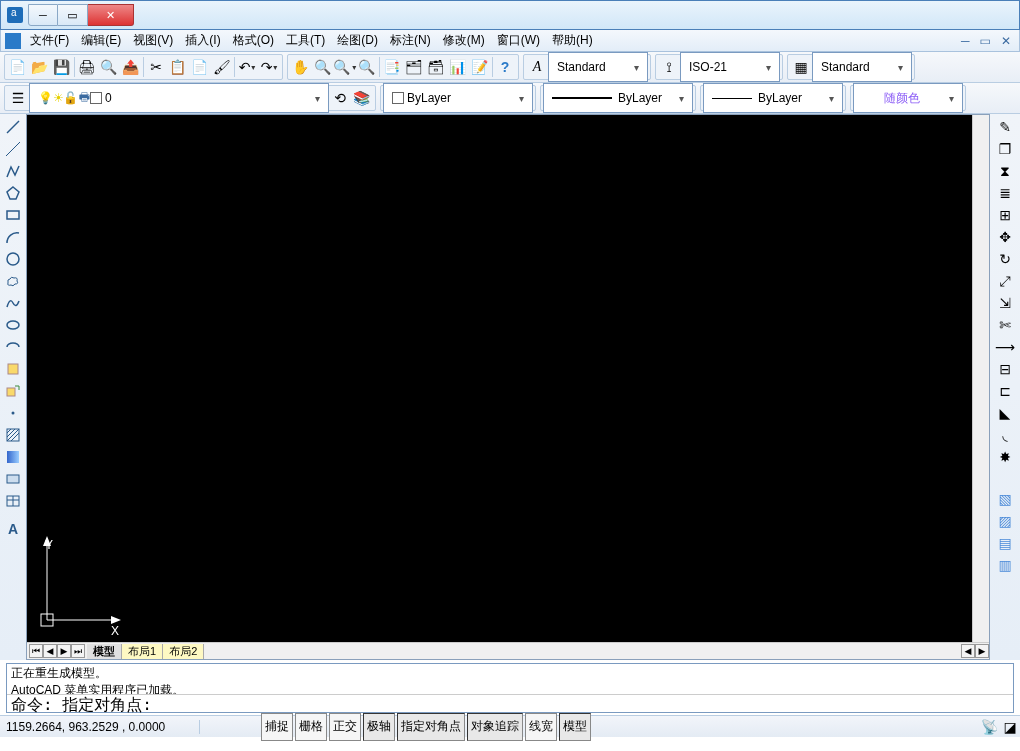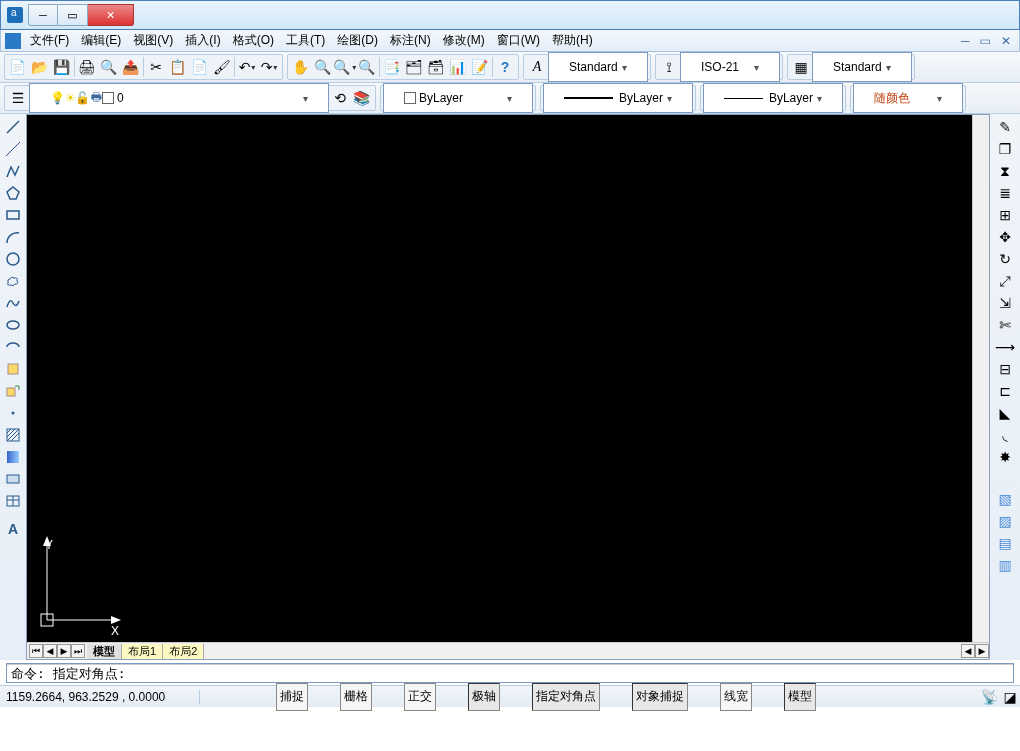--- a/index.html
+++ b/index.html
@@ -19,21 +19,21 @@
 .menubar { height: 22px; background: linear-gradient(#f4f8fc, #e3edf8); border: 1px solid #a9c2dd; border-top: none; display: flex; align-items: center; padding: 0 4px; font-size: 12px; }
 .menu-item { padding: 0 6px; cursor: default; }
 .app-icon-b { width: 16px; height: 16px; background: #2a7ac8; margin-right: 3px; display:inline-block; position:relative;}
 .mdi-ctrl { margin-left: auto; display:flex; gap: 10px; padding-right: 4px;}
 
 
 .toolbar-row { display: flex; background: linear-gradient(#f6f8fb,#e8eef6); border-bottom: 1px solid #b9cde2; padding: 2px 4px; align-items:center; }
 .toolbar-group { display:flex; align-items:center; border:1px solid #b9cde2; background:#eef3f9; border-radius:2px; padding:1px 2px; margin-right:4px; height:26px;}
 .tb-btn { width:22px; height:22px; display:flex; align-items:center; justify-content:center; font-size:14px; cursor:default; }
 .tb-sep{ width:1px; height:20px; background:#b9cde2; margin: 0 1px;}
-.combo { height:30px; border:1px solid #7a9ac0; background:#fff; display:flex; align-items:center; padding:0 20px; font-size:12px; }
+.combo { height:30px; border:1px solid #7a9ac0; background:#fff; display:flex; align-items:center; padding:0 8px; font-size:12px; }
 .combo-arrow{ margin-left:auto; font-size:10px; color:#555; padding-left:4px;}
 .drop-arrow{ font-size:8px; margin-left:1px; color:#333;}
 
 
 .main-area { display:flex; height:546px; background: linear-gradient(#f0f4f9,#e6eef7); }
 .vtoolbar { width:26px; display:flex; flex-direction:column; padding:2px 1px; gap:0; }
 .vtoolbar .tb-btn{ width:22px; height:22px; margin:0 auto; }
 
 .canvas-wrap{ flex:1; display:flex; flex-direction:column; border:1px solid #8aa0ba; background:#fff;}
 .canvas{ flex:1; background:#000; position:relative; overflow:hidden;}
@@ -47,26 +47,26 @@
 .ucs-y{ position:absolute; bottom:10px; left:34px; color:#fff; font-size:12px; }
 .ucs-x{ position:absolute; bottom:-3px; left:84px; color:#fff; font-size:12px; }
 
 
 .right-col{ width:30px; display:flex; flex-direction:column; padding:2px 1px;}
 .right-col .tb-btn{width:22px;height:22px;margin:0 auto;}
 
 
 .cmd-area{ border:1px solid #7a9ac0; margin:3px 6px 2px 6px; background:#fff;}
 .cmd-history{ height:30px; padding:1px 4px; font-size:12px; overflow:hidden; white-space:pre; font-family:SimSun,monospace;}
-.cmd-line{ height:18px; border-top:1px solid #ccc; padding:0 4px; font-size:13px; font-family:SimSun,monospace;}
+.cmd-line{ height:18px; border-top:1px solid #ccc; padding:0 4px; font-size:16px; font-family:SimSun,monospace;}
 
 
 .statusbar{ height:22px; background: linear-gradient(#f2f5fa,#e4ebf4); border-top:1px solid #b9cde2; display:flex; align-items:center; font-size:12px; }
 .status-coord{ padding:0 6px; border-right:1px solid #b9cde2; min-width:200px;}
-.status-toggle{ border:1px solid #888; padding:0 3px; margin:0 16px; height:28px; display:flex; align-items:center; background:#f6f6f6; font-size:12px;}
+.status-toggle{ border:1px solid #888; padding:0 3px; margin:0 1px; height:28px; display:flex; align-items:center; background:#f6f6f6; font-size:12px;}
 .status-toggle.active{ border-style:inset; background:#e8e8e8;}
 
 
 .sw{ width:12px; height:12px; border:1px solid #666; display:inline-block; margin-right:3px; flex-shrink:0;}
 
 .line-swatch{ width:60px; height:0; border-top:2px solid #000; display:inline-block; margin-right:6px;}
 
 svg{display:block;}
 .hscroll-arrows{display:flex;align-items:center;padding:0 2px;}
 .hscroll-arrows span{border:1px solid #999;width:14px;height:14px;display:flex;align-items:center;justify-content:center;font-size:9px;background:#f4f4f4;}
@@ -191,21 +191,21 @@
   </div>
   <div class="toolbar-group">
     <div class="combo" style="width:140px;">
       <span class="line-swatch" style="border-top-width:1px;width:40px;"></span>
       <span>ByLayer</span>
       <span class="combo-arrow">▾</span>
     </div>
   </div>
   <div class="toolbar-group">
     <div class="combo" style="width:110px;">
-      <span style="color:#c2410c;">随颜色</span>
+      <span style="color:#8b5cf6;margin-left:22px;">随颜色</span>
       <span class="combo-arrow">▾</span>
     </div>
   </div>
 </div>
 
 <div class="main-area">
 
   <div class="vtoolbar">
     <div class="tb-btn">
         <svg width="16" height="16">
@@ -368,30 +368,32 @@
       <div style="height:20px;"></div>
       <div class="tb-btn" style="color:#4a8ad8;">▧</div>
       <div class="tb-btn" style="color:#4a8ad8;">▨</div>
       <div class="tb-btn" style="color:#4a8ad8;">▤</div>
       <div class="tb-btn" style="color:#4a8ad8;">▥</div>
     </div>
   </div>
 </div>
 
 <div class="cmd-area">
+  <div class="cmd-history"><span>正在重生成模型。</span>
+<span>AutoCAD 菜单实用程序已加载。</span></div>
   <div class="cmd-line">命令:  指定对角点:</div>
 </div>
 
 <div class="statusbar">
   <div class="status-coord">1159.2664, 963.2529 ,  0.0000</div>
   <div style="flex:0 0 60px;"></div>
   <div class="status-toggle">捕捉</div>
   <div class="status-toggle">栅格</div>
   <div class="status-toggle">正交</div>
   <div class="status-toggle active">极轴</div>
   <div class="status-toggle active">指定对角点</div>
-  <div class="status-toggle active">对象捕捉</div>
+  <div class="status-toggle active">对象追踪</div>
   <div class="status-toggle">线宽</div>
   <div class="status-toggle active">模型</div>
   <div style="flex:1;"></div>
   <div class="tb-btn" style="width:20px;">📡</div>
   <div class="tb-btn" style="width:20px;">◪</div>
 </div>
 
 </body></html>

